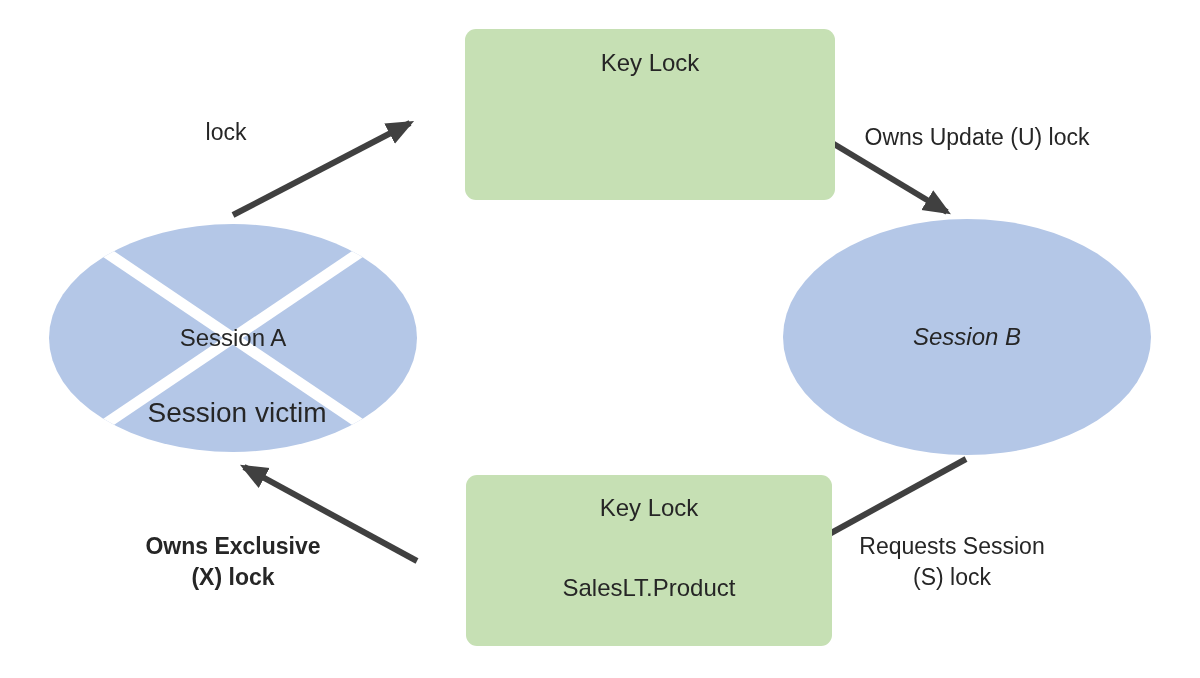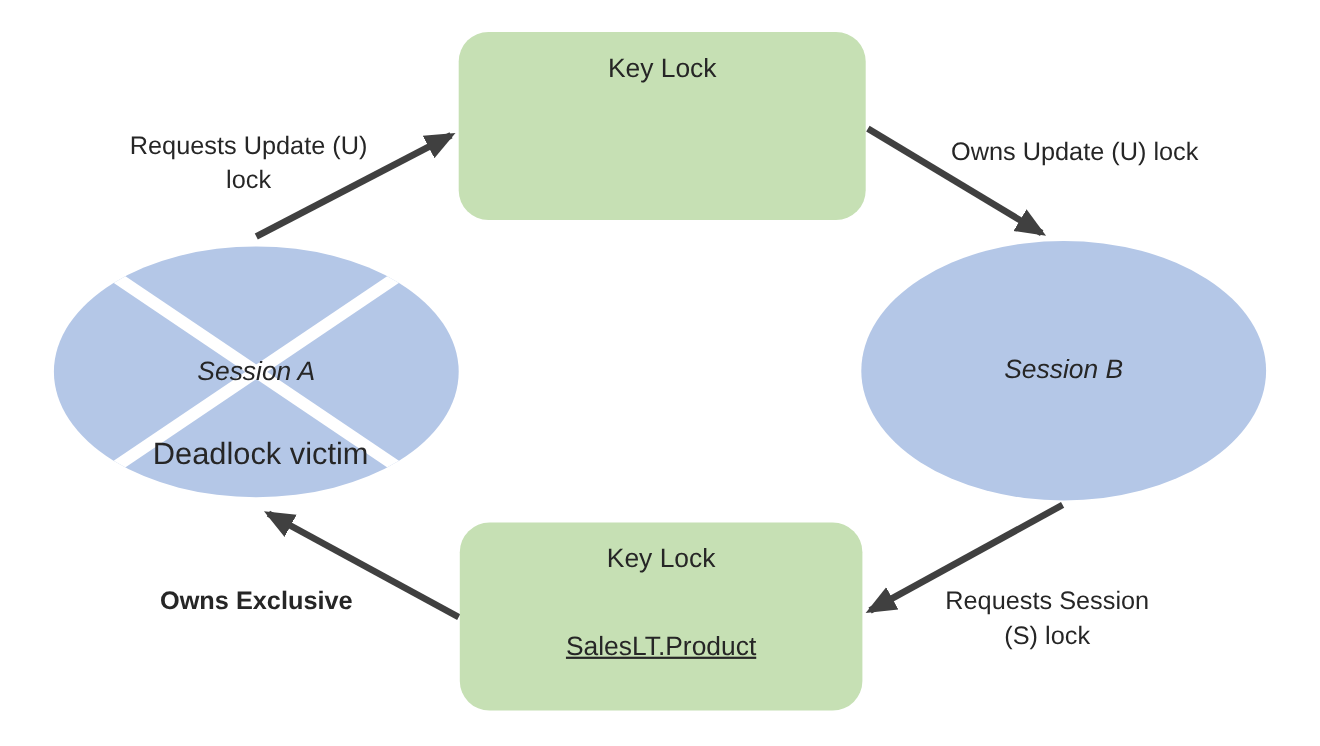--- a/index.html
+++ b/index.html
@@ -23,45 +23,46 @@
   .arrow {
     stroke: var(--arrow, #404040);
     stroke-width: 6;
     fill: none;
   }
   .session-ellipse { fill: var(--session-fill, #b4c7e7); }
   .cross-band { fill: var(--cross, #ffffff); }
   .node-box {
     position: absolute;
     background: var(--lock-fill, #c6e0b4);
-    border-radius: 27px;
+    border-radius: 11px;
+    margin-left: 48px;
   }
   .box-top    { left: 417px; top: 29px;  width: 370px; height: 171px; }
   .box-bottom { left: 418px; top: 475px; width: 366px; height: 171px; }
   .box-title, .box-object {
     position: absolute;
     left: 0;
     width: 100%;
     text-align: center;
     font-size: 24px;
     line-height: 30px;
     color: var(--text, #262626);
   }
   .box-top .box-title     { top: 19px; }
   .box-top .box-object    { top: 101px; }
   .box-bottom .box-title  { top: 18px; }
-  .box-bottom .box-object { top: 98px; text-decoration: underline; }
+  .box-bottom .box-object { top: 98px; }
   .session-label {
     position: absolute;
     text-align: center;
     font-size: 24px;
     line-height: 30px;
     color: var(--text, #262626);
   }
-  .session-a-label { left: 133px; top: 323px; width: 200px; font-style: italic; }
+  .session-a-label { left: 133px; top: 323px; width: 200px; }
   .session-b-label { left: 867px; top: 322px; width: 200px; font-style: italic; }
   .deadlock-label {
     position: absolute;
     left: 87px;
     top: 396px;
     width: 300px;
     text-align: center;
     font-size: 28px;
     line-height: 34px;
     color: var(--text, #262626);
@@ -110,34 +111,34 @@
   <div class="node-box box-top">
     <div class="box-title">Key Lock</div>
   </div>
 
   <div class="node-box box-bottom">
     <div class="box-title">Key Lock</div>
     <div class="box-object">SalesLT.Product</div>
   </div>
 
   <div class="session-label session-a-label">Session A</div>
-  <div class="deadlock-label">Deadlock victim</div>
+  <div class="deadlock-label">Session victim</div>
   <div class="session-label session-b-label">Session B</div>
 
   <div class="edge-label lbl-requests-update">
-    <div>Requests Update (U)</div>
     <div>lock</div>
   </div>
 
   <div class="edge-label lbl-owns-update">
     <div>Owns Update (U) lock</div>
   </div>
 
   <div class="edge-label lbl-owns-exclusive">
     <div>Owns Exclusive</div>
+    <div>(X) lock</div>
   </div>
 
   <div class="edge-label lbl-requests-shared">
     <div>Requests Session</div>
     <div>(S) lock</div>
   </div>
 
 </div>
 
 </body></html>

